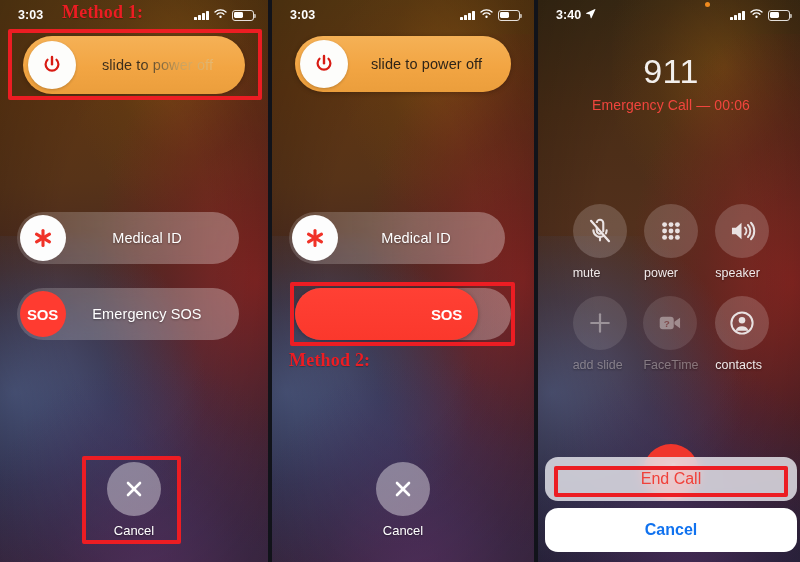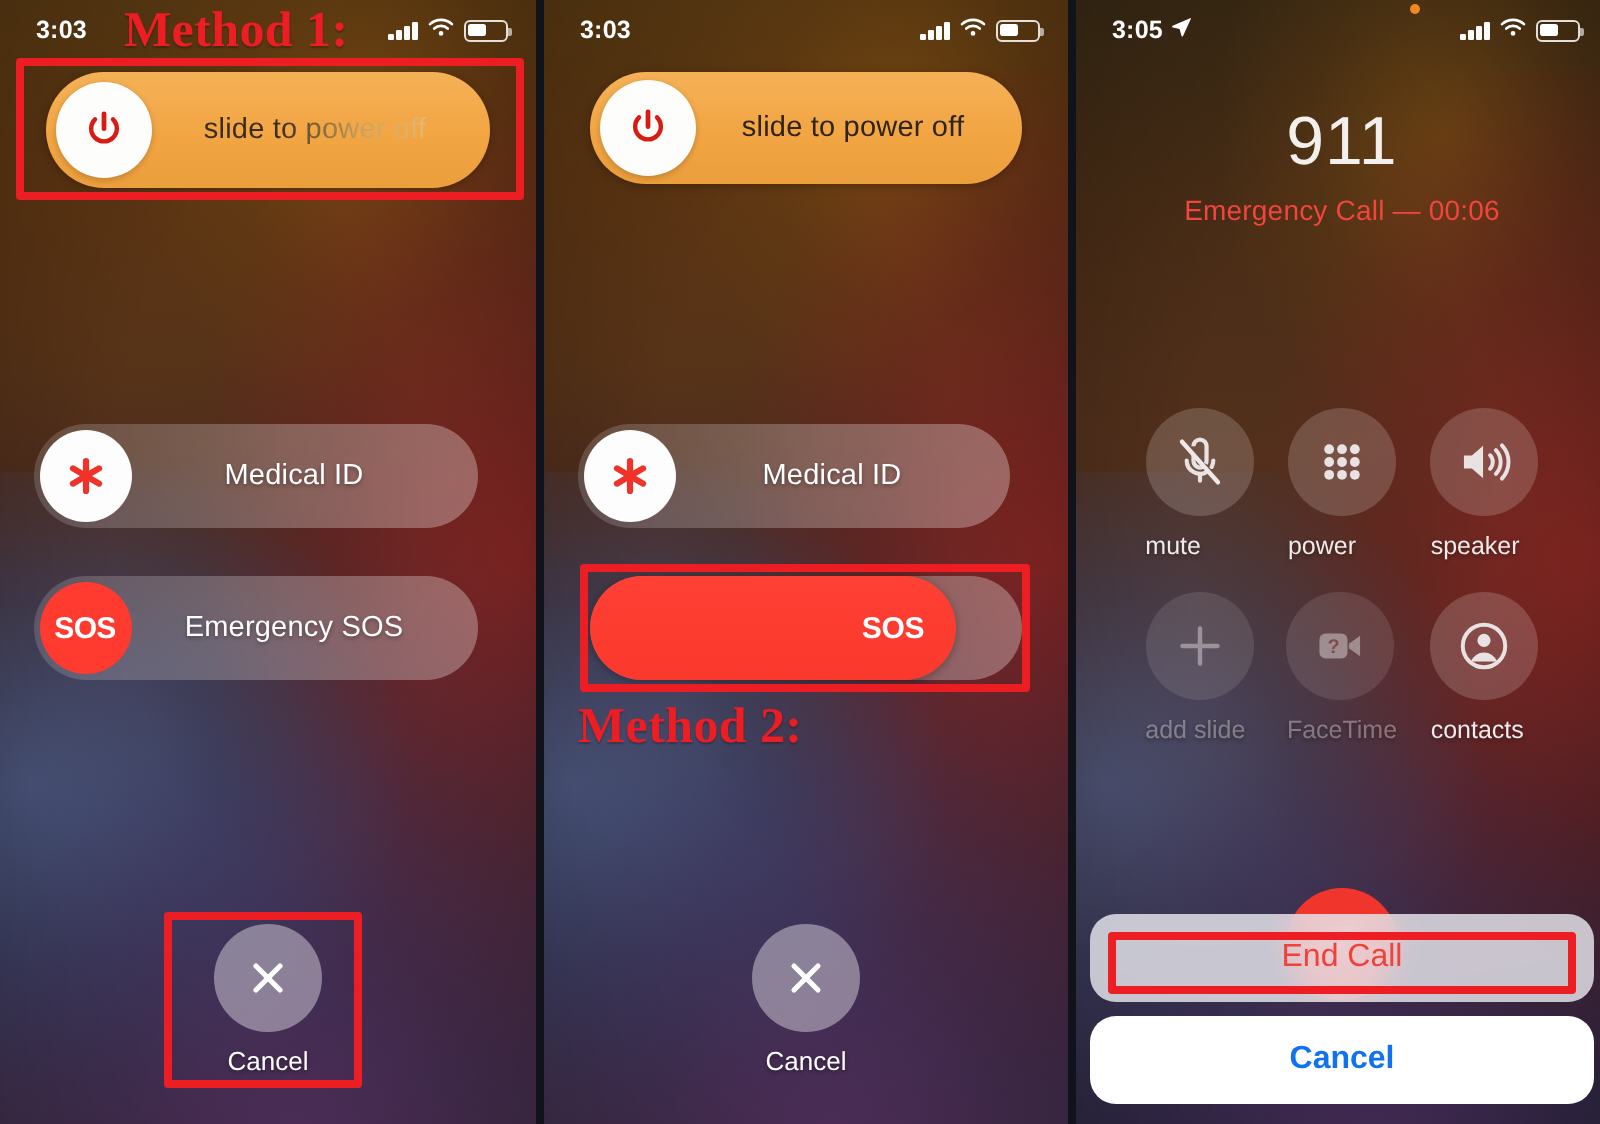--- a/index.html
+++ b/index.html
@@ -246,21 +246,21 @@
   }
   .sheet-btn.cancel {
     background: #ffffff; color: #1072ef; font-weight: 600;
   }
 
   
   .anno {
     position: absolute; z-index: 20;
     color: #ec1d23; font-weight: 700;
     font-family: "Liberation Serif", serif;
-    font-size: 25px; letter-spacing: .2px;
+    font-size: 18px; letter-spacing: .2px;
     text-shadow: 0 1px 1px rgba(0,0,0,.25);
   }
   .hl {
     position: absolute; z-index: 19;
     border: 4px solid #ec1d23; border-radius: 2px;
     pointer-events: none;
   }
 </style>
 </head>
 <body>
@@ -447,21 +447,21 @@
         <div class="blobB"></div>
         <div class="blobA"></div>
         <div class="blobC"></div>
         <div class="vig"></div>
     </div>
 
     <div class="rec-dot"></div>
 
     <div class="statusbar">
       <div class="left">
-        <span>3:05</span>
+        <span>3:40</span>
         <span class="loc-arrow">
           <svg viewBox="0 0 16 16" width="11" height="11">
               <path d="M14.6 1.6 1.9 7.1c-.6.3-.5 1.1.1 1.2l5 1.1 1.3 5c.1.6 1 .7 1.2.1l5.6-12.3c.2-.5-.3-1-.5-.6z" fill="#fff"></path>
             </svg>
         </span>
       </div>
       <div class="right">
         <span class="bars">
             <i></i>
             <i></i>

